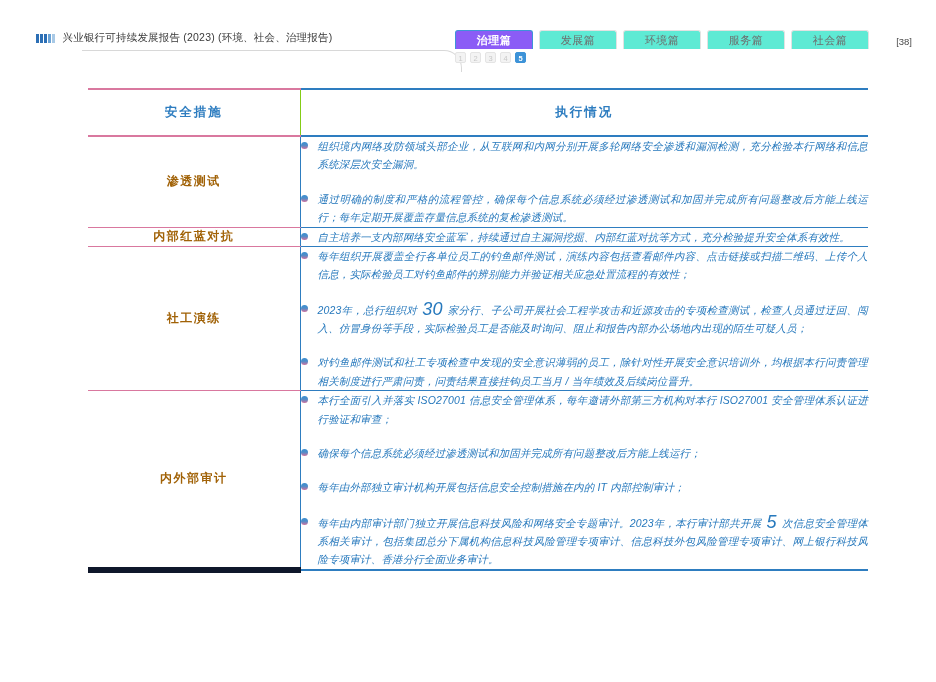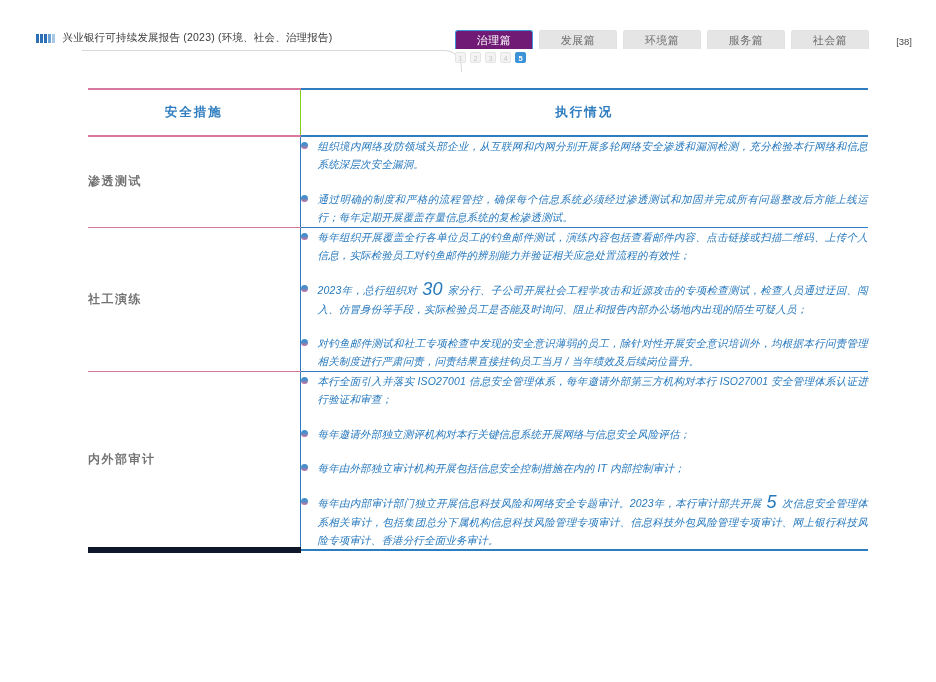--- a/index.html
+++ b/index.html
@@ -70,31 +70,31 @@
     gap: 6px;
   }
 
   .tab {
     width: 78px;
     height: 19px;
     line-height: 19px;
     text-align: center;
     font-size: 11px;
     border-radius: 3px 3px 0 0;
-    background: #e5e5e5;
+    background: #5eead4;
     color: #6d6d6d;
     border: 1px solid #e2e2e2;
     border-bottom: none;
     letter-spacing: 0.5px;
   }
   .tab.active {
-    background: #701a75;
+    background: #8b5cf6;
     color: #ffffff;
     border-color: #3d93d8;
-    font-weight: normal;
+    font-weight: bold;
   }
 
   .pager {
     position: absolute;
     left: 455px;
     top: 52px;
     display: flex;
     gap: 4px;
   }
   .pager-dot {
@@ -163,21 +163,22 @@
     color: #2e7dc0;
     font-size: 12.5px;
     font-weight: bold;
     letter-spacing: 2px;
     border-left: 1px solid #84cc16;
   }
 
   
   .cat-cell {
     border-bottom: 1px solid #d9789f;
-    color: #737373;
+    text-align: center;
+    color: #a16207;
     font-size: 12px;
     font-weight: bold;
     letter-spacing: 1.5px;
     padding: 0 6px;
   }
   .body-cell {
     border-bottom: 1px solid #2e7dc0;
     border-left: 1px solid #2e7dc0;
     padding: 14px 14px 14px 18px;
   }
@@ -277,40 +278,48 @@
       <tr>
         <td class="cat-cell">渗透测试</td>
         <td class="body-cell">
           <ul class="bullets">
             <li>组织境内网络攻防领域头部企业，从互联网和内网分别开展多轮网络安全渗透和漏洞检测，充分检验本行网络和信息系统深层次安全漏洞。</li>
             <li>通过明确的制度和严格的流程管控，确保每个信息系统必须经过渗透测试和加固并完成所有问题整改后方能上线运行；每年定期开展覆盖存量信息系统的复检渗透测试。</li>
           </ul>
         </td>
       </tr>
 
+      <tr>
+        <td class="cat-cell">内部红蓝对抗</td>
+        <td class="body-cell">
+          <ul class="bullets">
+            <li>自主培养一支内部网络安全蓝军，持续通过自主漏洞挖掘、内部红蓝对抗等方式，充分检验提升安全体系有效性。</li>
+          </ul>
+        </td>
+      </tr>
 
       <tr>
         <td class="cat-cell">社工演练</td>
         <td class="body-cell">
           <ul class="bullets">
             <li>每年组织开展覆盖全行各单位员工的钓鱼邮件测试，演练内容包括查看邮件内容、点击链接或扫描二维码、上传个人信息，实际检验员工对钓鱼邮件的辨别能力并验证相关应急处置流程的有效性；</li>
             <li>
               <span>2023年，总行组织对 </span><span class="bignum">30</span><span> 家分行、子公司开展社会工程学攻击和近源攻击的专项检查测试，检查人员通过迂回、闯入、仿冒身份等手段，实际检验员工是否能及时询问、阻止和报告内部办公场地内出现的陌生可疑人员；</span>
             </li>
             <li>对钓鱼邮件测试和社工专项检查中发现的安全意识薄弱的员工，除针对性开展安全意识培训外，均根据本行问责管理相关制度进行严肃问责，问责结果直接挂钩员工当月 / 当年绩效及后续岗位晋升。</li>
           </ul>
         </td>
       </tr>
 
       <tr class="last">
         <td class="cat-cell">内外部审计</td>
         <td class="body-cell">
           <ul class="bullets">
             <li>本行全面引入并落实 ISO27001 信息安全管理体系，每年邀请外部第三方机构对本行 ISO27001 安全管理体系认证进行验证和审查；</li>
-            <li>每年邀请外部独立测评机构对本行关键信息系统开展网络与信息安全风险评估；</li>
+            <li>确保每个信息系统必须经过渗透测试和加固并完成所有问题整改后方能上线运行；</li>
             <li>每年由外部独立审计机构开展包括信息安全控制措施在内的 IT 内部控制审计；</li>
             <li>
               <span>每年由内部审计部门独立开展信息科技风险和网络安全专题审计。2023年，本行审计部共开展 </span><span class="bignum">5</span><span> 次信息安全管理体系相关审计，包括集团总分下属机构信息科技风险管理专项审计、信息科技外包风险管理专项审计、网上银行科技风险专项审计、香港分行全面业务审计。</span>
             </li>
           </ul>
         </td>
       </tr>
 
     </tbody>
   </table>

